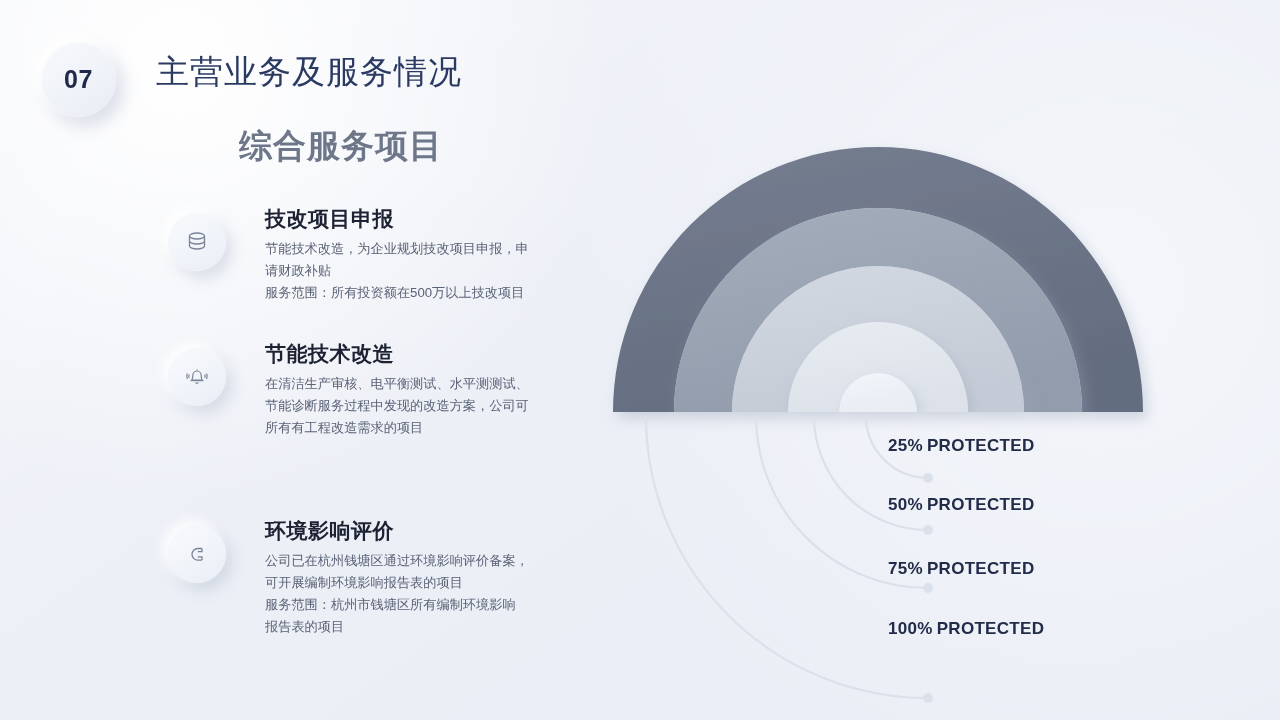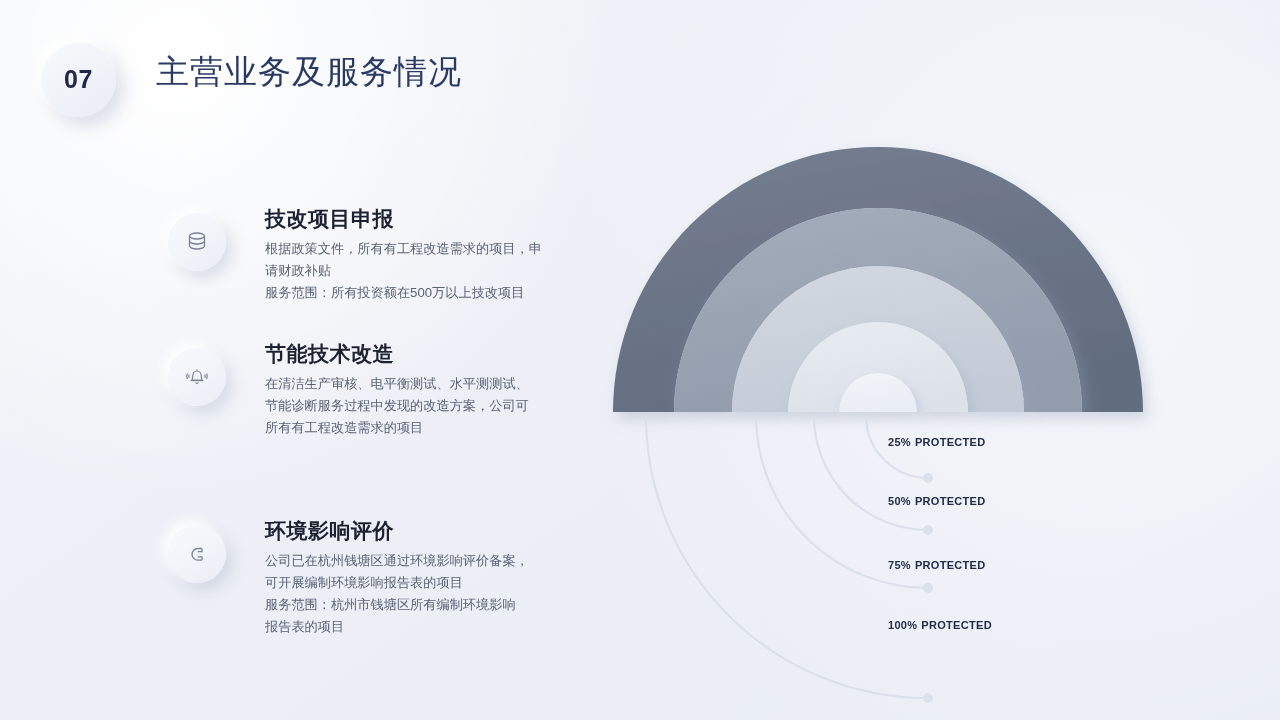--- a/index.html
+++ b/index.html
@@ -135,52 +135,53 @@
   .legend {
     position: absolute;
     left: 0;
     top: 0;
     width: 100%;
     height: 100%;
   }
   .legend-item {
     position: absolute;
     left: 888px;
-    font-size: 11px;
+    font-size: 17px;
     font-weight: bold;
     color: #222b48;
     letter-spacing: 0.3px;
     white-space: nowrap;
   }
   .legend-item .pct { margin-right: 4px; }
 </style>
 </head>
 <body>
 
 <div id="slide">
 
   <div class="badge-02">
     <span>07</span>
   </div>
 
   <div class="page-title">主营业务及服务情况</div>
+  <div class="section-title">综合服务项目</div>
 
   <div class="features">
 
     <div class="feature" style="top:205px;">
       <div class="feat-icon">
         <svg width="26" height="26" viewBox="0 0 26 26" fill="none" stroke="#7a8396" stroke-width="1.3">
           <ellipse cx="13" cy="7" rx="7.5" ry="3"></ellipse>
           <path d="M5.5 7v5c0 1.66 3.36 3 7.5 3s7.5-1.34 7.5-3V7"></path>
           <path d="M5.5 12v5c0 1.66 3.36 3 7.5 3s7.5-1.34 7.5-3v-5"></path>
         </svg>
       </div>
       <div class="feat-title">技改项目申报</div>
       <div class="feat-body">
-        <span class="ln">根据政策文件，所有有工程改造需求的项目，申</span>
+        <span class="ln">节能技术改造，为企业规划技改项目申报，申</span>
         <span class="ln">请财政补贴</span>
         <span class="ln">服务范围：所有投资额在500万以上技改项目</span>
       </div>
     </div>
 
     <div class="feature" style="top:340px;">
       <div class="feat-icon">
         <svg width="26" height="26" viewBox="0 0 26 26" fill="none" stroke="#7a8396" stroke-width="1.2">
           <path d="M8 16c0-1 .8-1.6.8-4.2C8.8 9 10.6 7 13 7s4.2 2 4.2 4.8c0 2.6.8 3.2.8 4.2z"></path>
           <path d="M6.6 16.6h12.8"></path>

